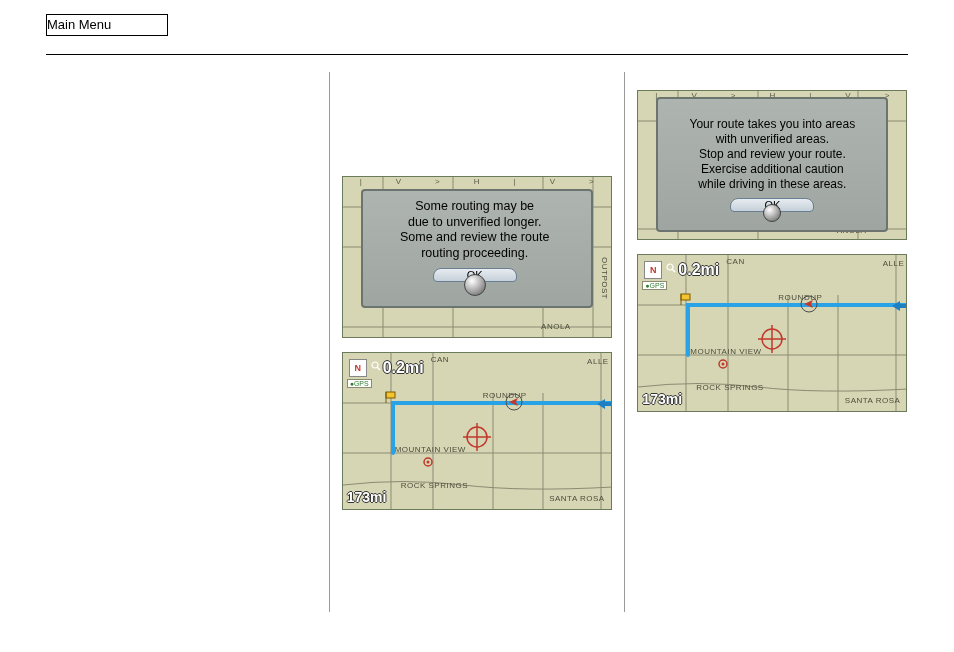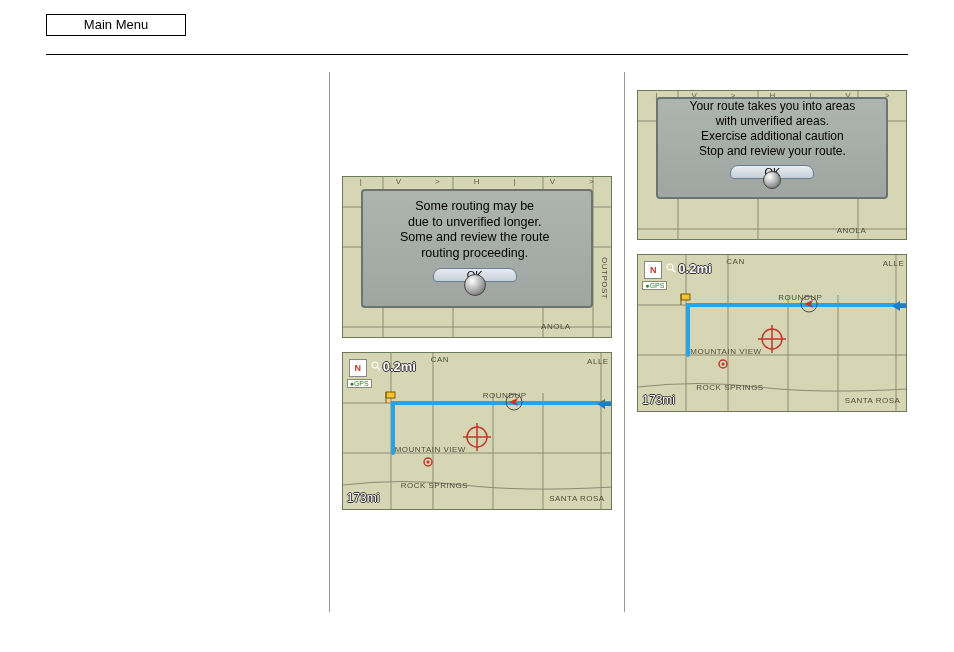--- a/index.html
+++ b/index.html
@@ -9,25 +9,24 @@
     font-family: Arial, Helvetica, sans-serif;
     font-size: 12px;
     color: #000;
     background: #fff;
     position: relative;
   }
   .main-menu-btn {
     position: absolute;
     top: 14px;
     left: 46px;
-    width: 140px;
+    width: 122px;
     height: 22px;
     border: 1px solid #000;
     background: #fff;
-    text-align: center;
     line-height: 20px;
     font-size: 13px;
   }
   .hr {
     position: absolute;
     top: 54px;
     left: 46px;
     right: 46px;
     border-top: 1px solid #000;
   }
@@ -71,21 +70,21 @@
     background: linear-gradient(#aeb4b0,#9fa6a1);
     border: 2px solid #6c7470;
     border-radius: 4px;
     text-align:center;
     padding: 8px 10px 10px 6px;
     font-size: 12.5px;
     line-height: 1.25;
     color:#000;
     font-family: "Trebuchet MS", Arial, sans-serif;
   }
-  .modal.small { top:6px; padding:0 4px 8px 4px; font-size:12px; }
+  .modal.small { top:6px; padding:18px 4px 8px 4px; font-size:12px; }
   .okbtn {
     margin: 6px auto 0 auto;
     width: 84px;
     height: 28px;
     position: relative;
   }
   .oktop {
     position:absolute; top:0; left:0; right:0; height:14px;
     background: linear-gradient(#e7ecf0,#c6d0d9);
     border:1px solid #6b7f93;
@@ -126,38 +125,38 @@
     display:flex; align-items:center; justify-content:center;
     font-size:9px; color:#c0392b; font-weight:bold;
   }
   .gpschip {
     position:absolute; top:26px; left:4px;
     font-size:7px; background:#fff; border:1px solid #8a8a70;
     padding:0 2px; color:#2e7d32;
   }
   .scalechip {
     position:absolute; top:6px; left:40px;
-    font-size:13px; color:#fff;
+    font-size:16px; color:#fff;
     text-shadow: -1px 0 #333, 1px 0 #333, 0 -1px #333, 0 1px #333;
     font-weight:bold;
   }
   .zoomicon {
     position:absolute; top:8px; left:28px; width:10px; height:10px;
   }
   .cross {
     position:absolute; width:28px; height:28px;
   }
   .cross circle { stroke:#c0392b; stroke-width:1.5; fill:none; }
   .cross line { stroke:#c0392b; stroke-width:1.5; }
   .vehicle {
     position:absolute; width:18px; height:18px;
   }
   .odobox {
     position:absolute; bottom:4px; left:4px;
-    font-size:12px; color:#fff; font-weight:normal;
+    font-size:14px; color:#fff; font-weight:bold;
     text-shadow: -1px 0 #333, 1px 0 #333, 0 -1px #333, 0 1px #333;
   }
   .destpin {
     position:absolute; width:10px; height:10px;
   }
   .flag {
     position:absolute; width:12px; height:12px;
   }
   .arrowin {
     position:absolute; right:-2px; width:16px; height:10px;
@@ -290,22 +289,23 @@
             <span>H</span>
             <span>|</span>
             <span>V</span>
             <span>&gt;</span>
         </div>
         <span class="routelabel" style="right:40px; bottom:4px">ANOLA</span>
       </div>
       <div class="modal small">
         <div>Your route takes you into areas</div>
         <div>with unverified areas.</div>
+        <div>Stop and review your route.</div>
         <div>Exercise additional caution</div>
-        <div>Stop and review your route.</div>
+        <div>while driving in these areas.</div>
         <div class="okbtn" style="height:24px">
           <div class="oktop">OK</div>
           <div class="okdial" style="width:18px;height:18px"></div>
         </div>
       </div>
     </div>
 
     <div class="mapscreen">
       <svg width="270" height="158" style="position:absolute;inset:0">
         <g>

